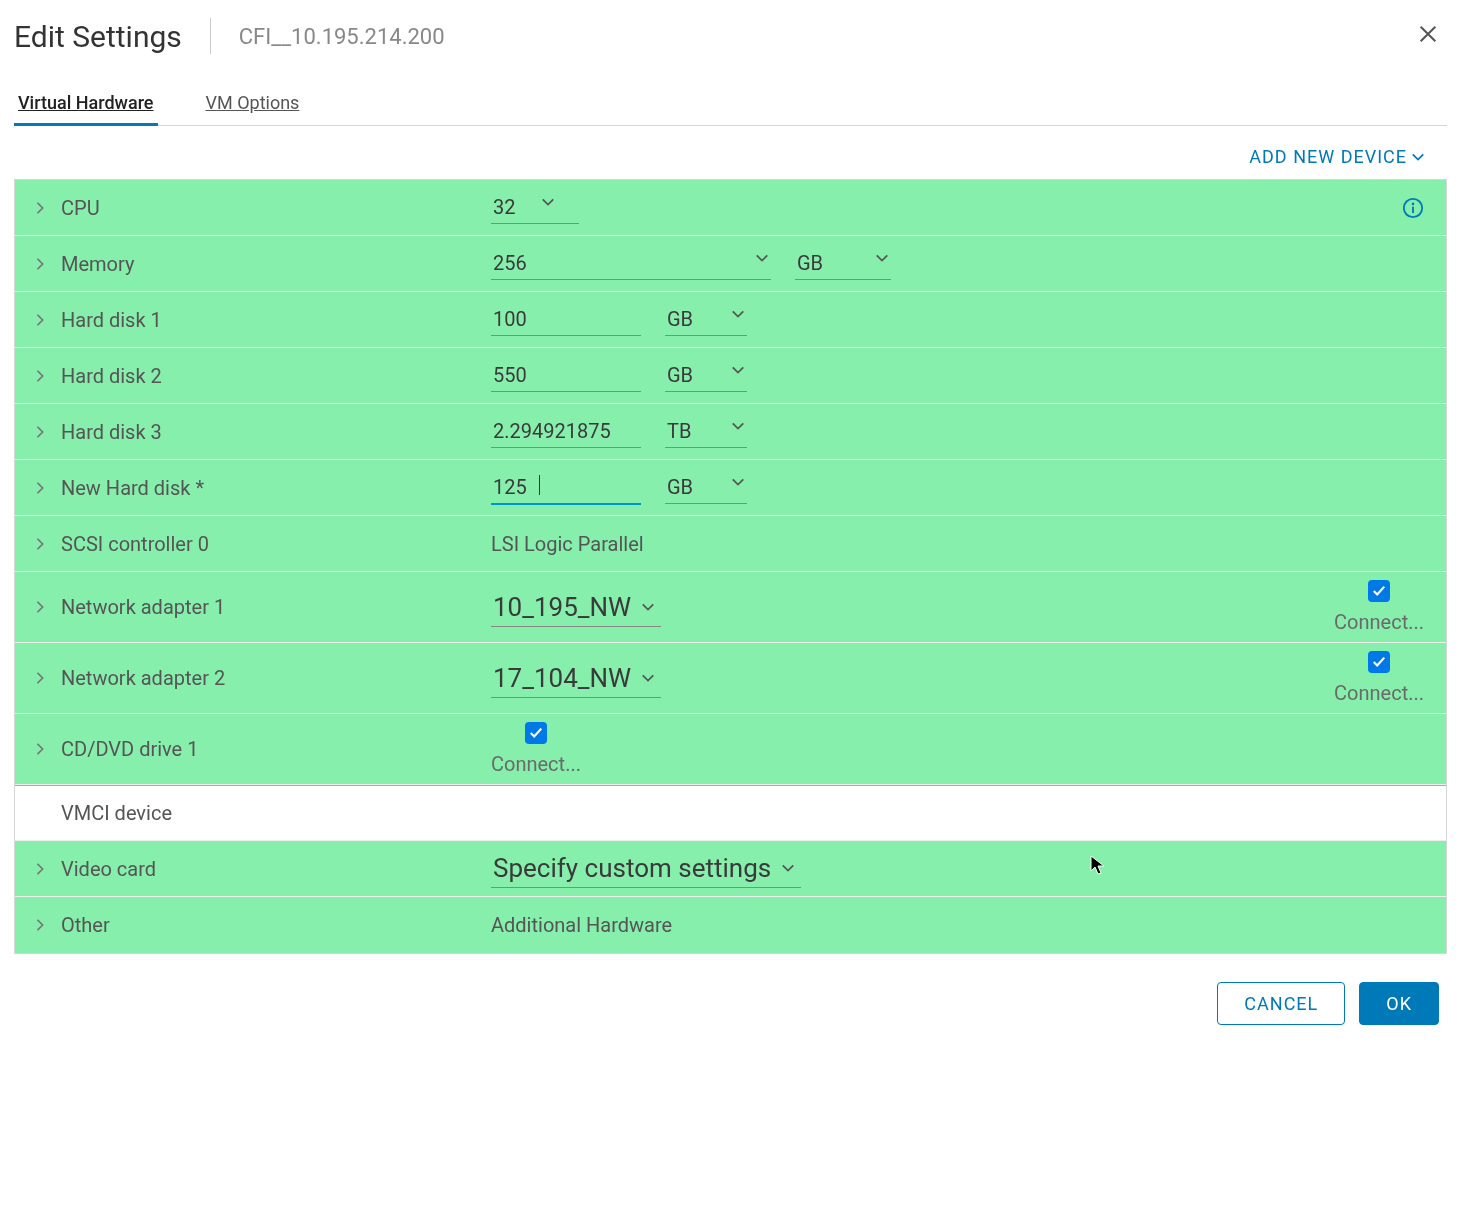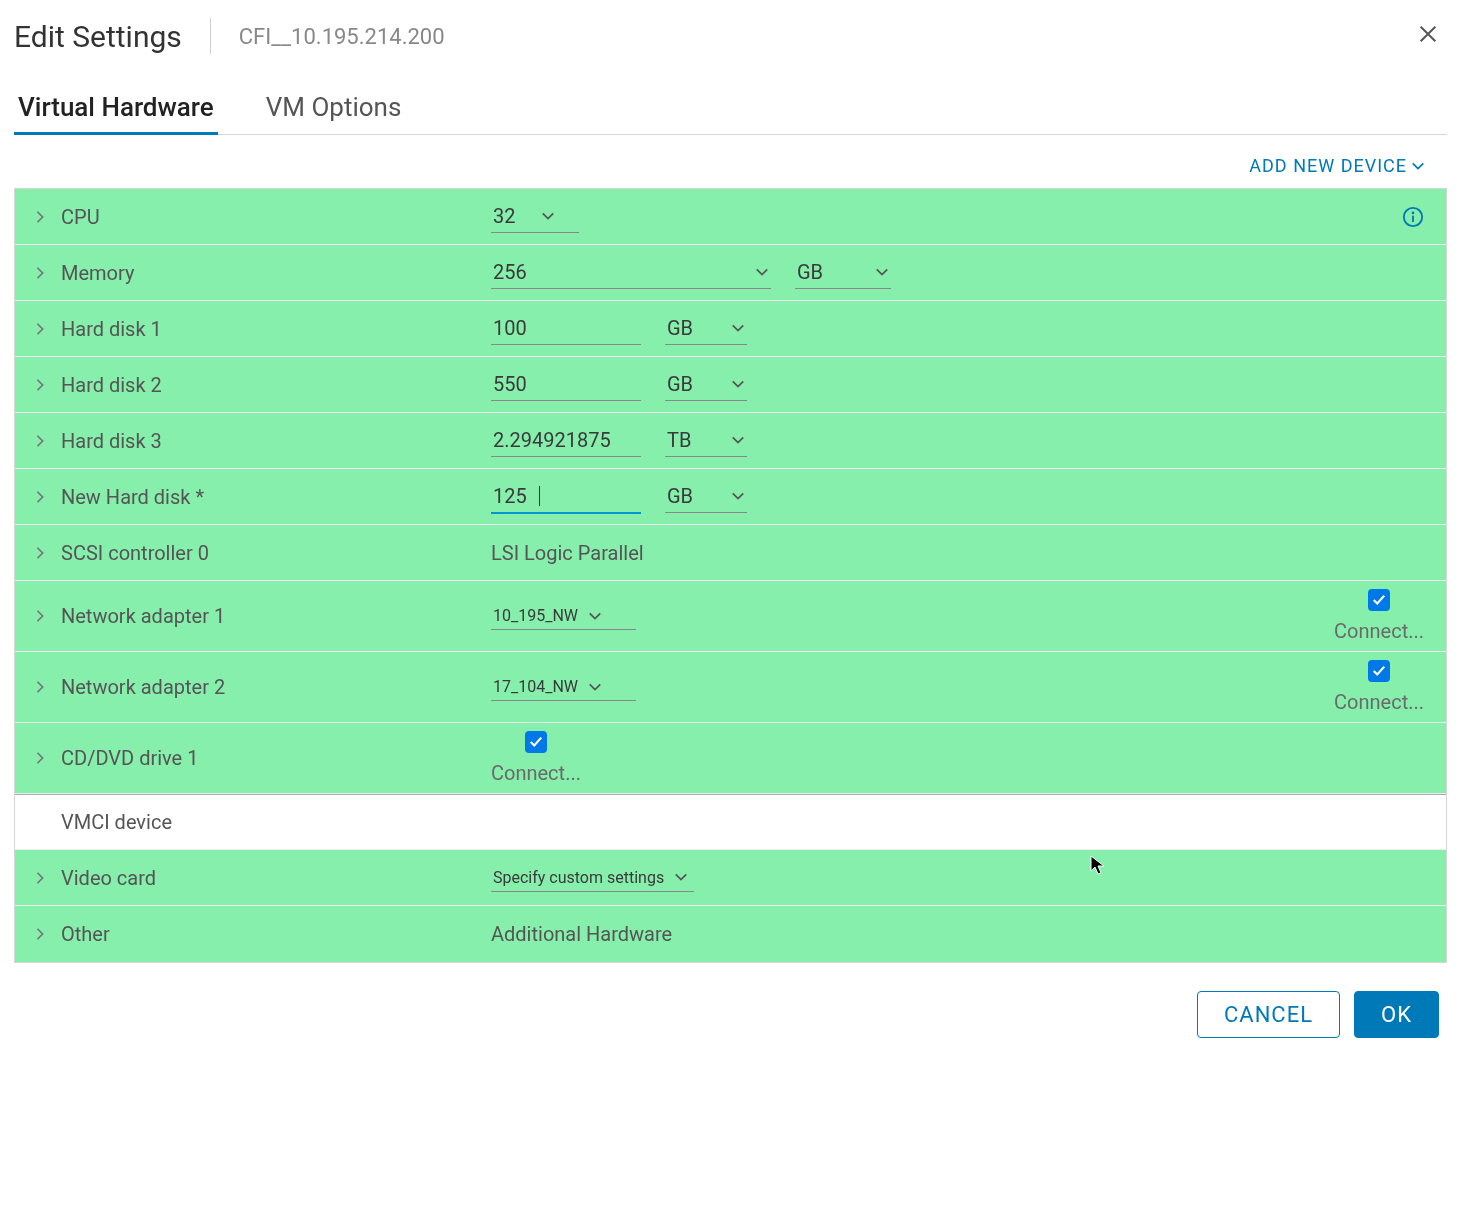--- a/index.html
+++ b/index.html
@@ -42,23 +42,24 @@
   line-height: 1;
 }
 .tabs {
   display: flex;
   border-bottom: 1px solid #d6d6d6;
   margin-bottom: 14px;
 }
 .tab {
   padding: 8px 4px 10px 4px;
   margin-right: 44px;
-  font-size: 26px;
+  font-size: 18px;
   color: #555;
   cursor: pointer;
+  text-decoration: underline;
 }
 .tab.active {
   color: #222;
   font-weight: 500;
   border-bottom: 3px solid #0079b8;
   margin-bottom: -1px;
 }
 .add-row {
   text-align: right;
   padding: 6px 22px 12px 0;
@@ -110,41 +111,41 @@
   align-items: center;
   gap: 8px;
   font-size: 20px;
   color: #6a6a6a;
   flex-direction: column;
 }
 .row.static { background: #86efac; }
 .row.vmci { background: #fff; border-top: 1px solid #aaa; }
 .input-line {
   display: inline-flex;
-  align-items: center;
+  align-items: flex-start;
   border-bottom: 1px solid #888;
   padding: 4px 2px;
   min-width: 88px;
   gap: 6px;
 }
 .input-line.focus { border-bottom: 2px solid #0095d3; }
 .input-line .txt { min-width: 40px; font-size: 20px; color: #3a3a3a; }
 .input-line svg.caret { width: 14px; height: 14px; color: #555; margin-left: 2px; }
 .input-line.w-small { min-width: 88px; }
 .input-line.w-med { min-width: 150px; }
 .input-line.w-large { min-width: 280px; }
 .input-line.w-unit { min-width: 82px; }
 .input-line.w-unit2 { min-width: 96px; }
 .plain-select {
   display: inline-flex;
   align-items: center;
   border-bottom: 1px solid #888;
   padding: 4px 6px 4px 2px;
   gap: 10px;
-  font-size: 16px;
+  font-size: 26px;
   color: #3a3a3a;
 }
 .plain-select svg { width: 14px; height: 14px; color: #555; }
 .plain-select.w-260 { min-width: 258px; }
 .plain-select.w-145 { min-width: 145px; }
 .cb {
   width: 22px;
   height: 22px;
   border-radius: 4px;
   background: #0079e8;
@@ -158,21 +159,21 @@
   width: 22px; height: 22px; color: #0079b8;
 }
 .footer {
   display: flex;
   justify-content: flex-end;
   gap: 14px;
   padding: 28px 8px 4px 0;
 }
 .btn {
   padding: 10px 26px;
-  font-size: 22px;
+  font-size: 18px;
   letter-spacing: 1px;
   border-radius: 4px;
   cursor: pointer;
 }
 .btn-cancel {
   border: 1px solid #0079b8;
   color: #0079b8;
   background: #fff;
 }
 .btn-ok {

